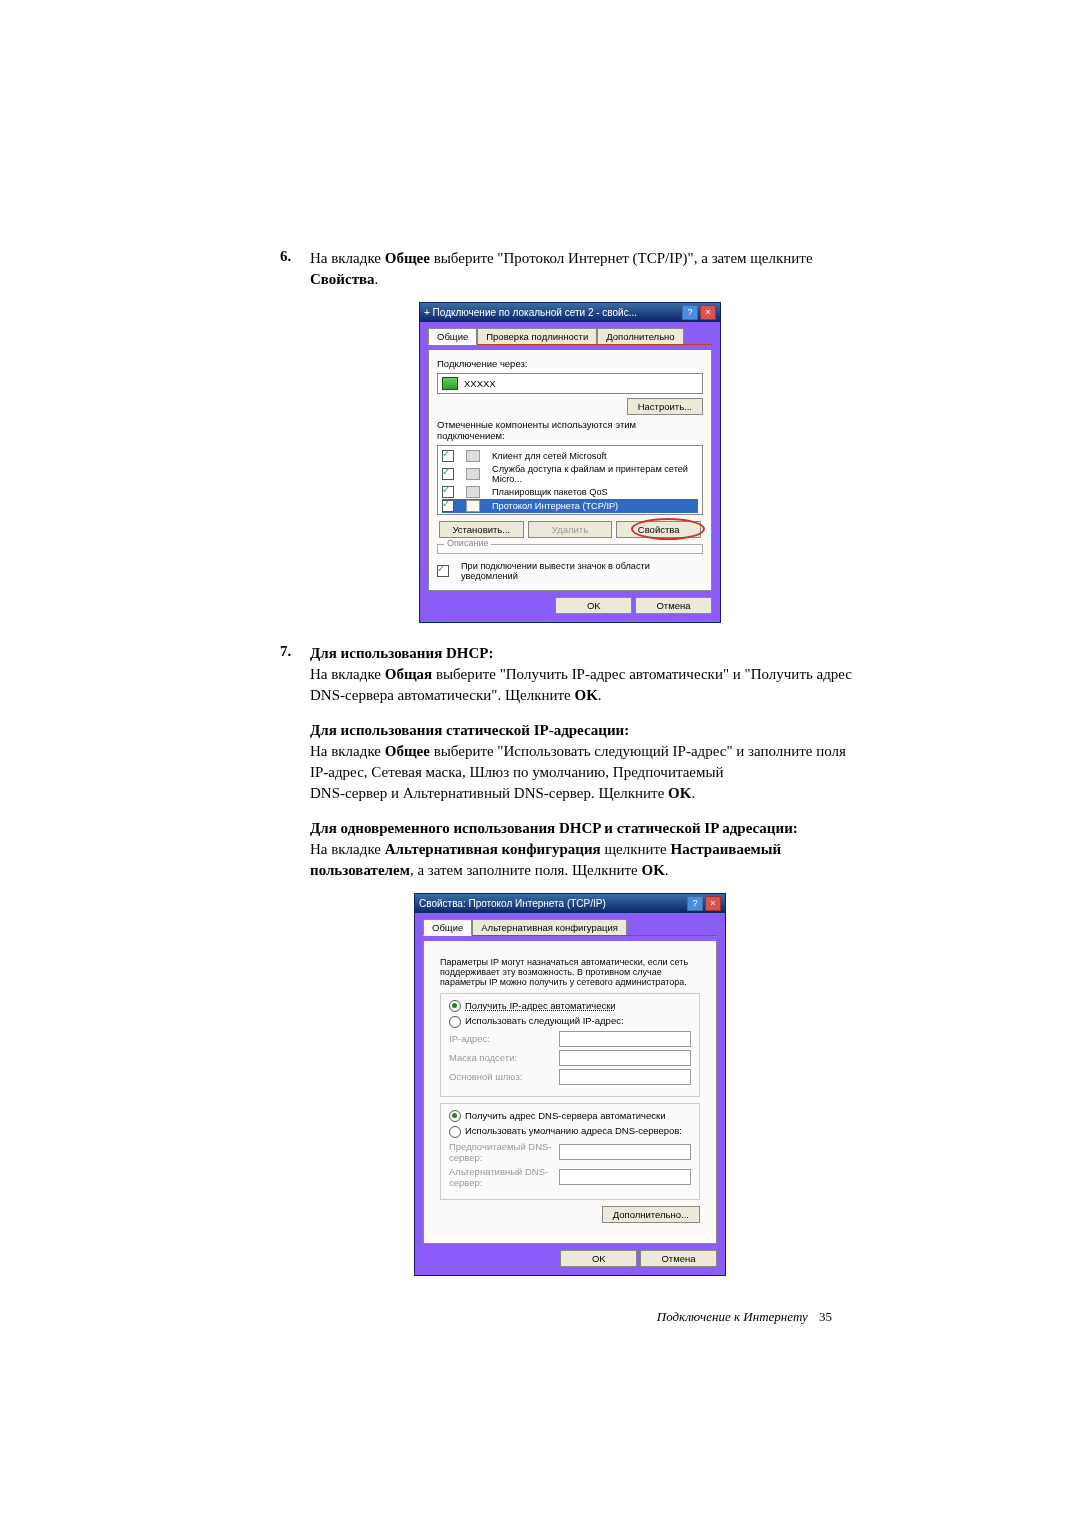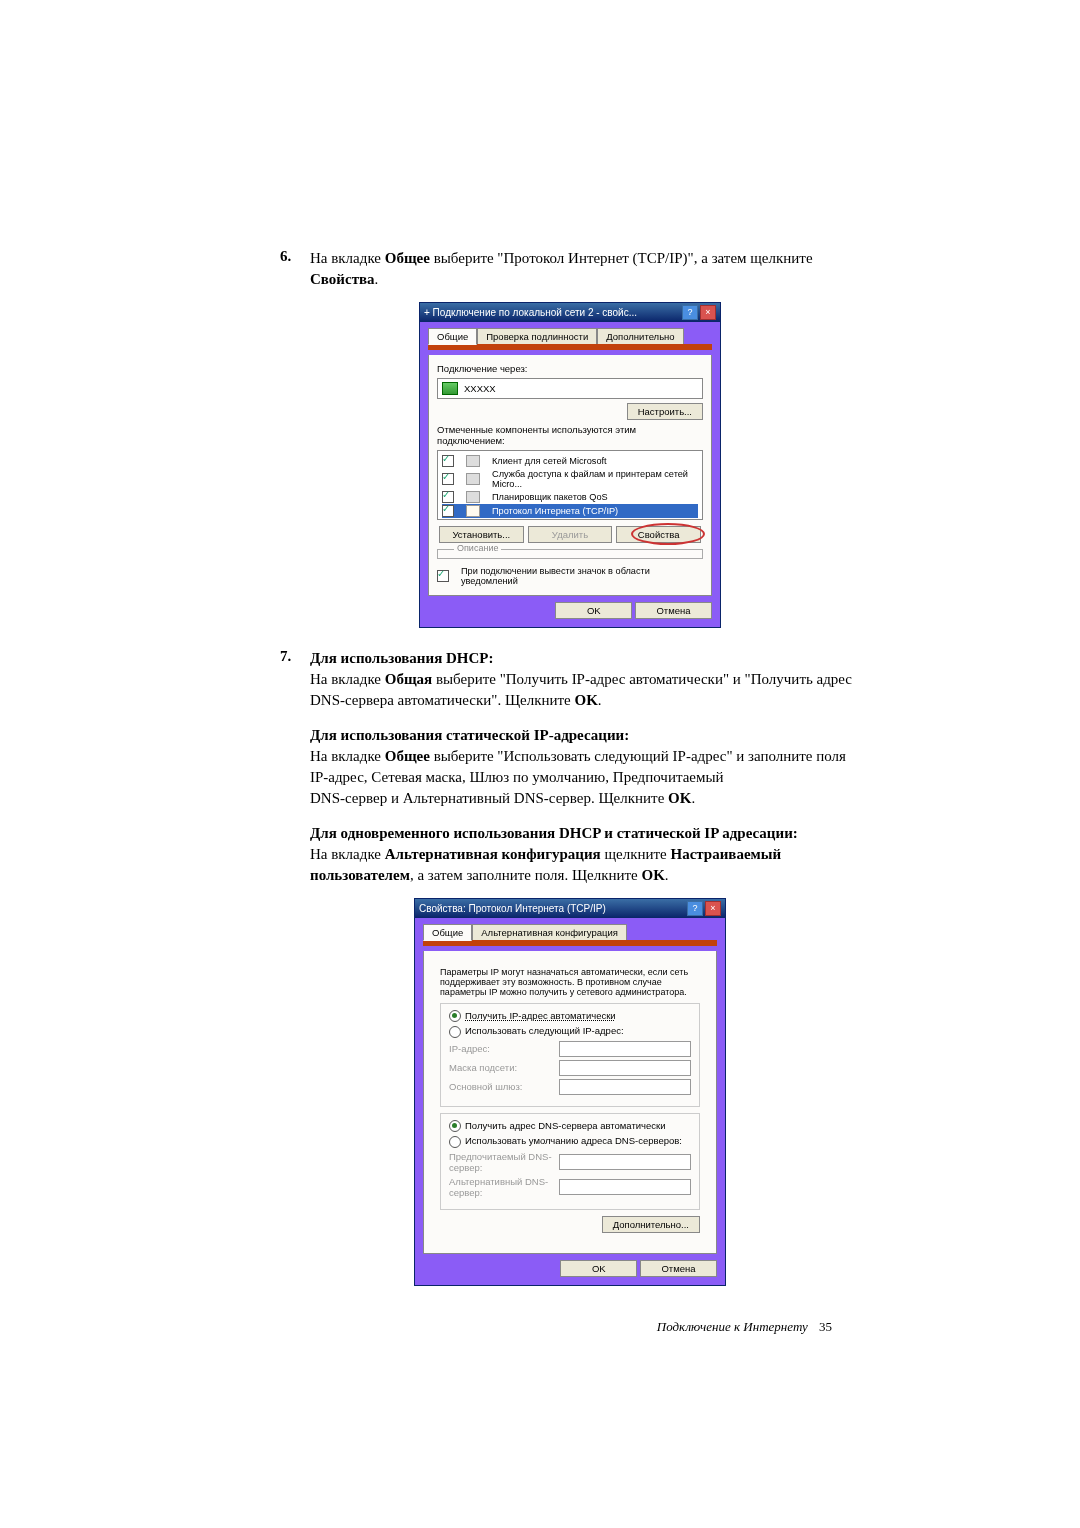--- a/index.html
+++ b/index.html
@@ -62,21 +62,21 @@
   }
   .titlebar .tbtn.close { background: #d9534f; color:#fff; border-color:#a03030; }
   .titlebar .tbtn.help { background: #4a8ee0; color:#fff; border-color:#3a6ea5; }
   .dlgbody {
     padding: 6px 8px 8px 8px;
     font-size: 9.5px;
     color: #000;
   }
   .tabs {
     display: flex;
-    border-bottom: 6px solid #c2410c;
+    border-bottom: 1px solid #c2410c;
     margin-bottom: 6px;
   }
   .tab {
     padding: 2px 8px;
     border: 1px solid #888;
     border-bottom: none;
     background: #ece9d8;
     font-size: 9.5px;
   }
   .tab.active {
@@ -127,21 +127,21 @@
   }
   .listline { display:flex; align-items:center; gap:12px; font-size:9.2px; padding:1px 0;}
   .chk { width:10px; height:10px; border:1px solid #555; background:#fff; position:relative; flex-shrink:0;}
   .chk::after { content:"✓"; position:absolute; top:-3px; left:-1px; font-size:10px; color:#2a7; }
   .proticon { width:12px; height:10px; background:#ddd; border:1px solid #999; flex-shrink:0;}
   .listline.sel { background:#316ac5; color:#fff; }
   .listline.sel .proticon { background:#fffbf0; }
   .btnrow { display:flex; justify-content:flex-end; margin-bottom: 6px;}
   .btnrow .btn { flex:1; margin:0 2px; }
   .fieldset { border:1px solid #aaa; padding:4px 6px; margin-bottom:6px; background:#fcfbf9; position:relative;}
-  .fieldset .legend { position:absolute; top:-7px; left:16px; background:#fcfbf9; padding:0 3px; font-size:9px; color:#888;}
+  .fieldset .legend { position:absolute; top:-7px; left:6px; background:#fcfbf9; padding:0 3px; font-size:9px; color:#888;}
   .circle { border:2px solid #c33; border-radius:50%; position:absolute; width:70px; height:18px; pointer-events:none;}
   .okrow {text-align:right; margin-top:6px;}
   .okrow .btn { min-width:55px; }
 
   
   .dlg2 { width: 310px; }
   .dlg2 .ipfield {
     border:1px solid #999; background:#fff; height:14px; width:130px;
     display:inline-block; margin-left:auto;
   }

